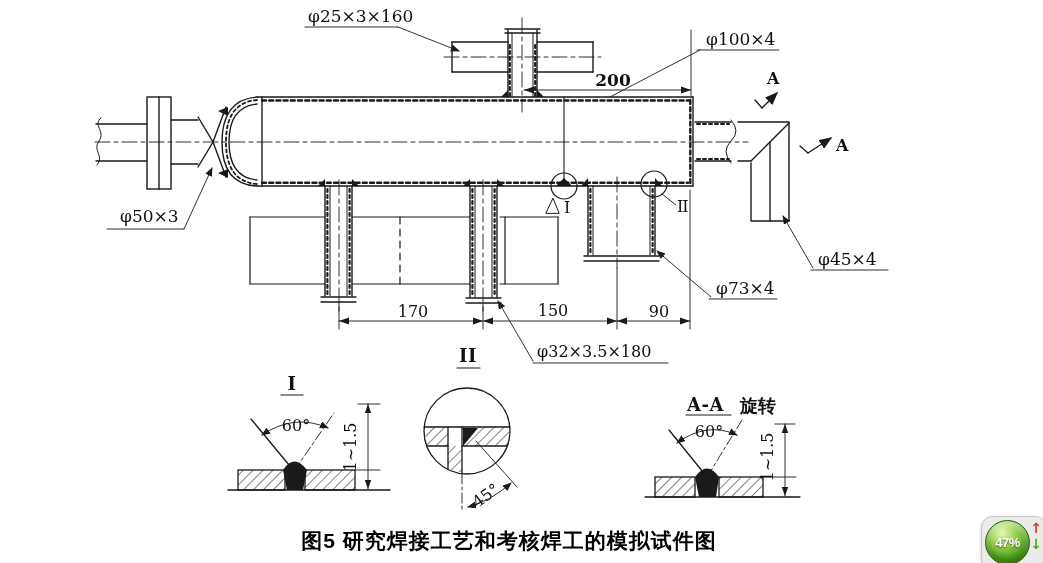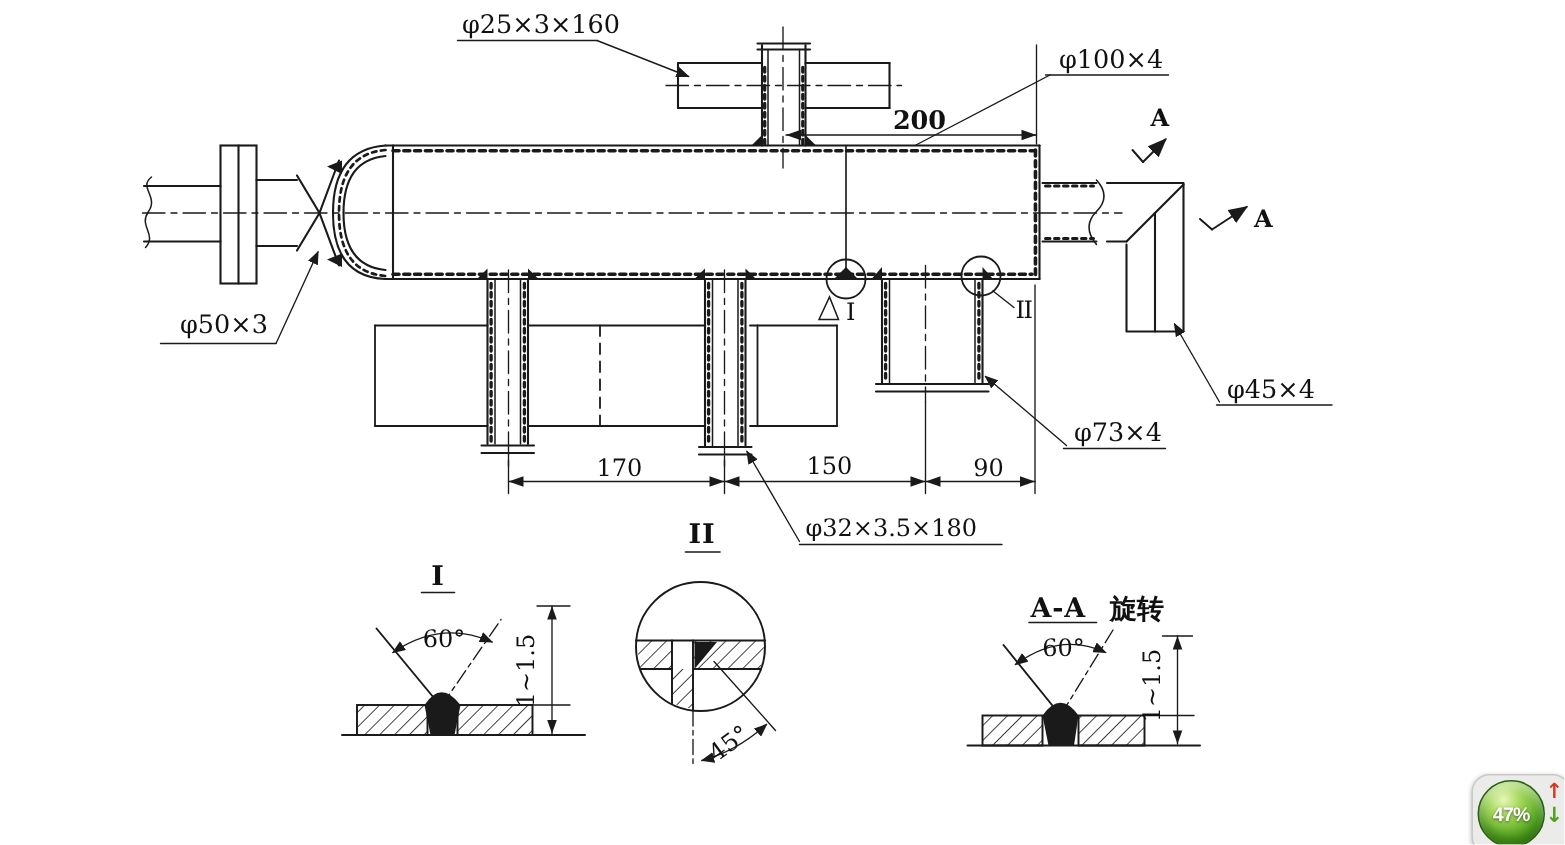--- a/index.html
+++ b/index.html
@@ -256,20 +256,21 @@
       <path d="M785,424 V496"></path>
       <path d="M775,424 H795"></path>
       <path d="M763,477 H796"></path>
       <polygon points="785,424 781.8,433 788.2,433" fill="#1a1a1a" stroke="none"></polygon>
       <polygon points="785,496 781.8,487 788.2,487" fill="#1a1a1a" stroke="none"></polygon>
     </g>
     <text class="dim" transform="translate(773,457) rotate(-90)" text-anchor="middle">1~1.5</text>
   </g>
 </svg>
 
+<div class="caption">图5  研究焊接工艺和考核焊工的模拟试件图</div>
 
 <div class="widget">
   <div class="orb">
     <span>47%</span>
   </div>
   <div class="arrows">
     <span class="up">↑</span>
     <span class="down">↓</span>
   </div>
 </div>

